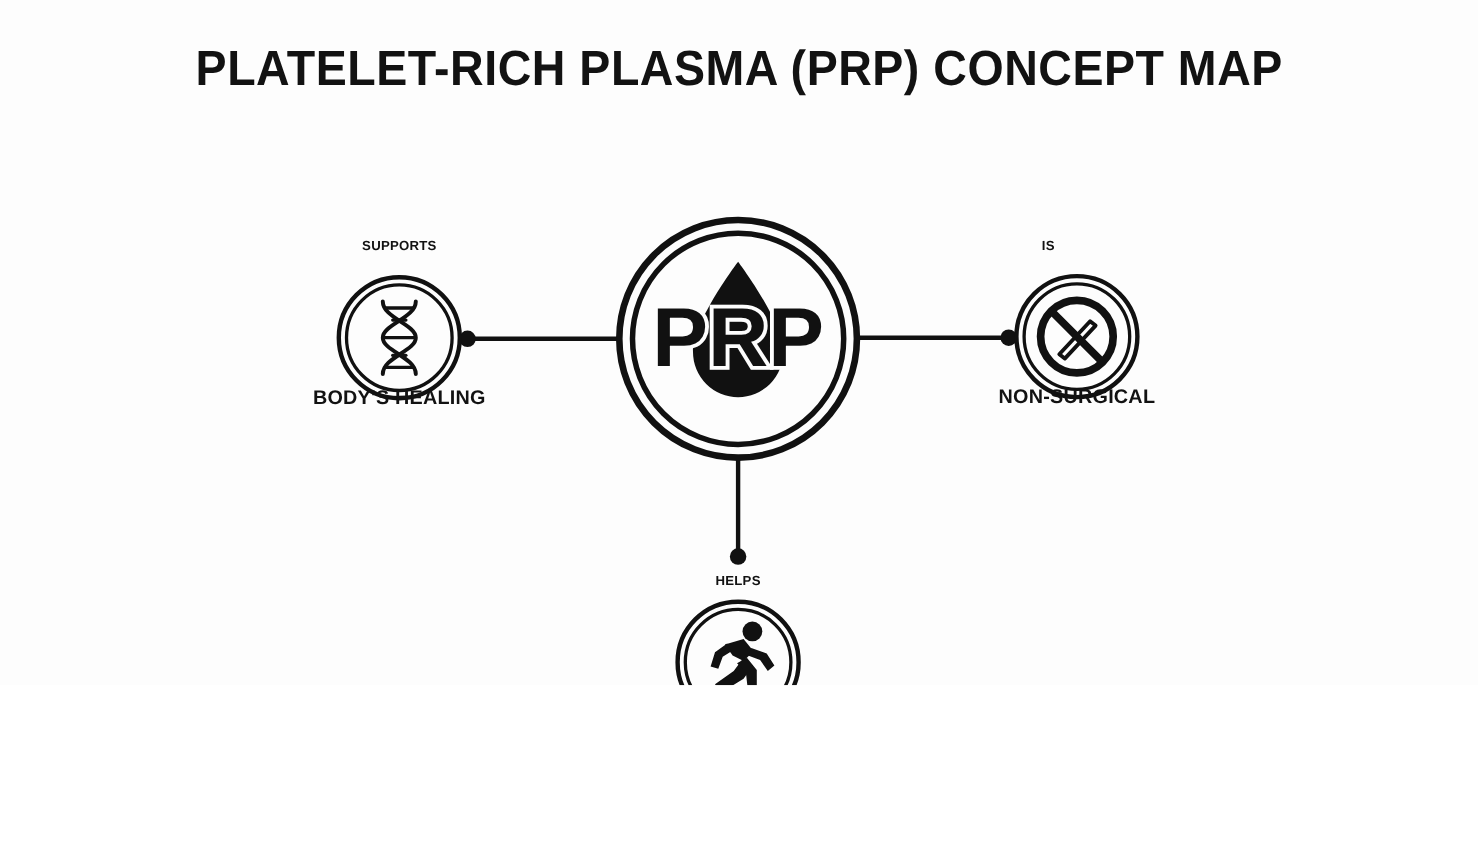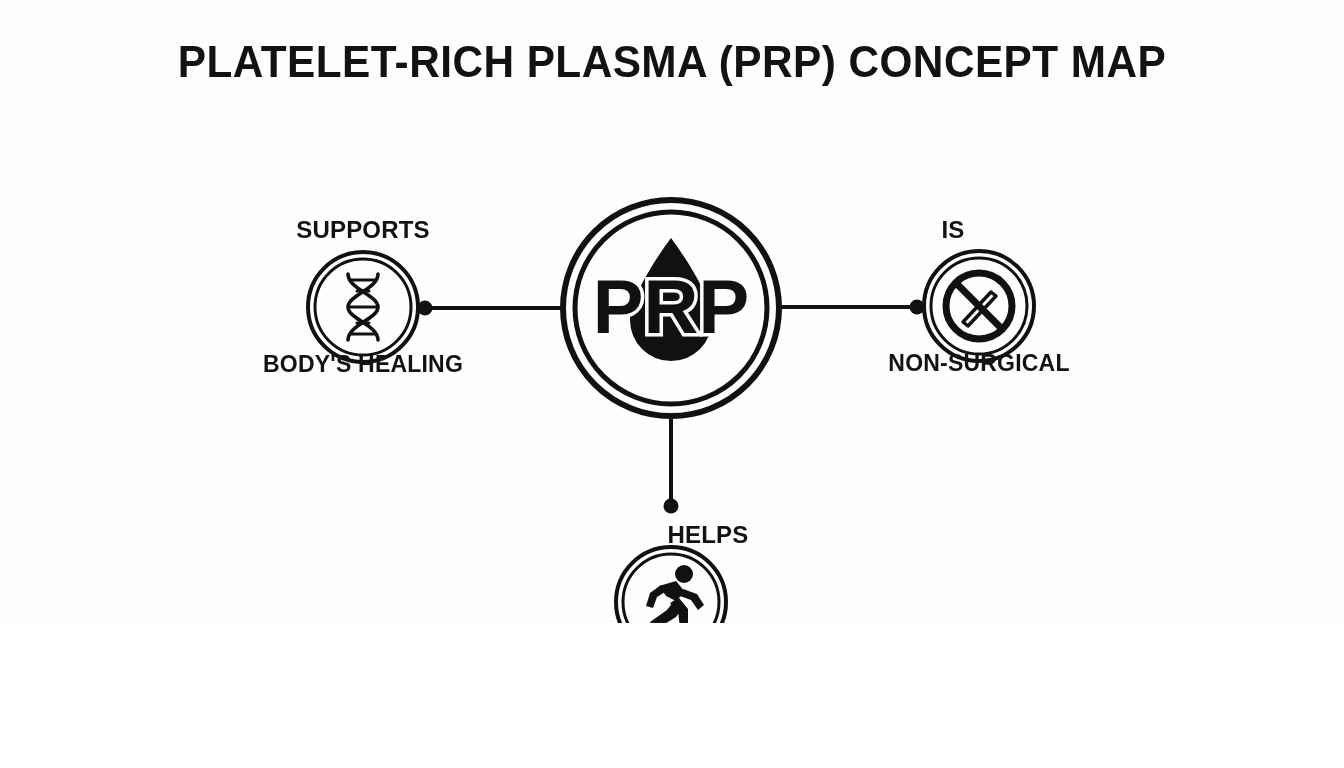--- a/index.html
+++ b/index.html
@@ -44,25 +44,25 @@
   .label {
     position: absolute;
     text-align: center;
     font-family: "Liberation Sans", sans-serif;
     font-weight: bold;
     color: #121212;
     white-space: nowrap;
     transform: translateX(-50%);
   }
   .rel-label {
-    font-size: 24px;
+    font-size: 12px;
     letter-spacing: 0.2px;
   }
   .node-label {
-    font-size: 23px;
+    font-size: 18px;
     letter-spacing: 0.2px;
   }
 </style>
 </head>
 <body>
 
 <div id="canvas">
 
   <div id="title">PLATELET-RICH PLASMA (PRP) CONCEPT MAP</div>
 
@@ -149,15 +149,15 @@
       </g>
     </g>
   </svg>
 
   <div class="label rel-label" style="left:363px; top:216px;">SUPPORTS</div>
   <div class="label node-label" style="left:363px; top:351px;">BODY'S HEALING</div>
 
   <div class="label rel-label" style="left:953px; top:216px;">IS</div>
   <div class="label node-label" style="left:979px; top:350px;text-align:center;">NON-SURGICAL</div>
 
-  <div class="label rel-label" style="left:708px; top:521px;">HELPS</div>
+  <div class="label rel-label" style="left:671px; top:521px;">HELPS</div>
 
 </div>
 
 </body></html>

